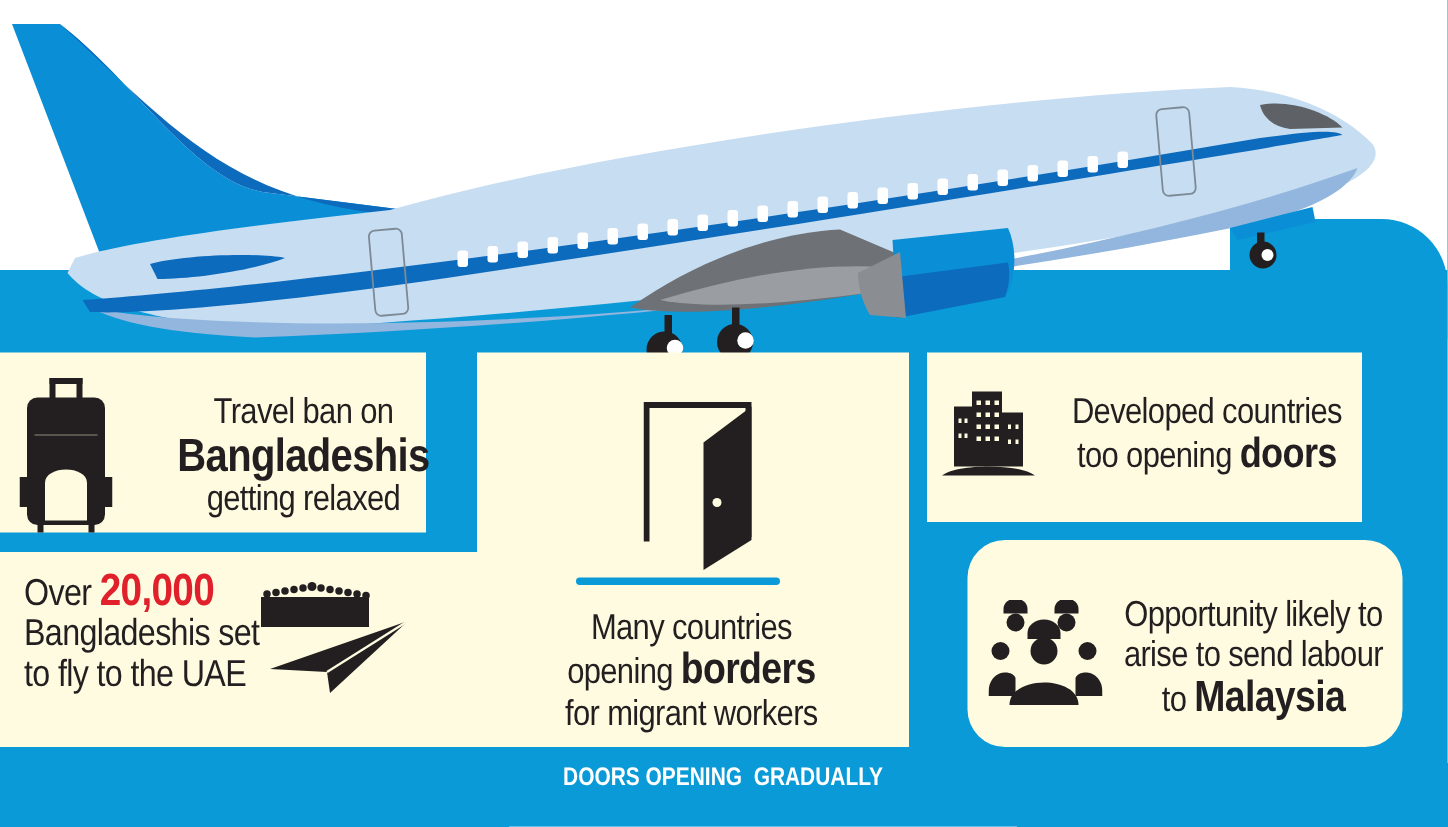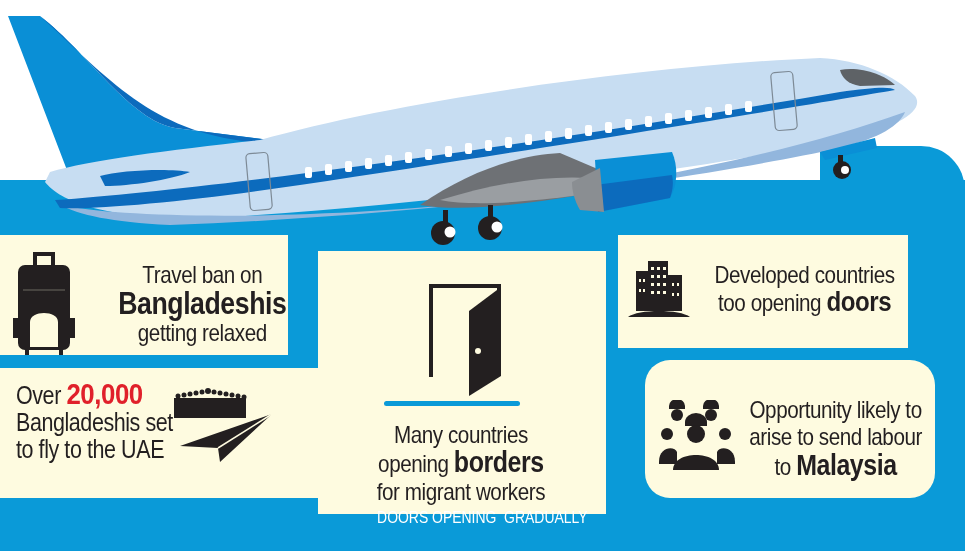--- a/index.html
+++ b/index.html
@@ -3,26 +3,26 @@
 <meta charset="utf-8">
 <style>
   html,body{margin:0;padding:0;}
   body{width:965px;height:551px;position:relative;overflow:hidden;background:#ffffff;font-family:"Liberation Sans",sans-serif;}
   .bg-blue{position:absolute;left:0;top:180px;width:965px;height:371px;background:#0a9ad8;}
   .bg-bump{position:absolute;left:820px;top:146px;width:145px;height:80px;background:#0a9ad8;border-top-right-radius:44px;}
   .plane{position:absolute;left:0;top:0;width:965px;height:250px;}
   .panel{position:absolute;background:#fefbe0;}
   .txt{color:#231f20;font-family:"Liberation Sans",sans-serif;letter-spacing:-0.5px;transform:scaleX(0.86);transform-origin:left center;}
   .txt b{font-weight:700;}
-  .p1{left:0;top:235px;width:288px;height:120px;}
+  .p1{left:0;top:235px;width:244px;height:120px;padding-left:40px;}
   .p2{left:0;top:368px;width:333px;height:130px;}
-  .p3{left:318px;top:235px;width:288px;height:263px;margin-top:16px;}
+  .p3{left:318px;top:235px;width:288px;height:263px;}
   .p4{left:618px;top:235px;width:290px;height:113px;}
   .p5{left:645px;top:360px;width:290px;height:138px;border-radius:25px;}
-  .footer{position:absolute;left:0;top:508px;width:965px;text-align:center;color:#ffffff;font-weight:400;font-size:17px;letter-spacing:0px;}
+  .footer{position:absolute;left:0;top:508px;width:965px;text-align:center;color:#ffffff;font-weight:700;font-size:17px;letter-spacing:0px;}
   .footer span{display:inline-block;transform:scaleX(0.82);}
   .icon{position:absolute;}
   .red{color:#e0202a;}
 </style>
 </head>
 <body>
 
 <div class="bg-blue"></div>
 <div class="bg-bump"></div>
 

